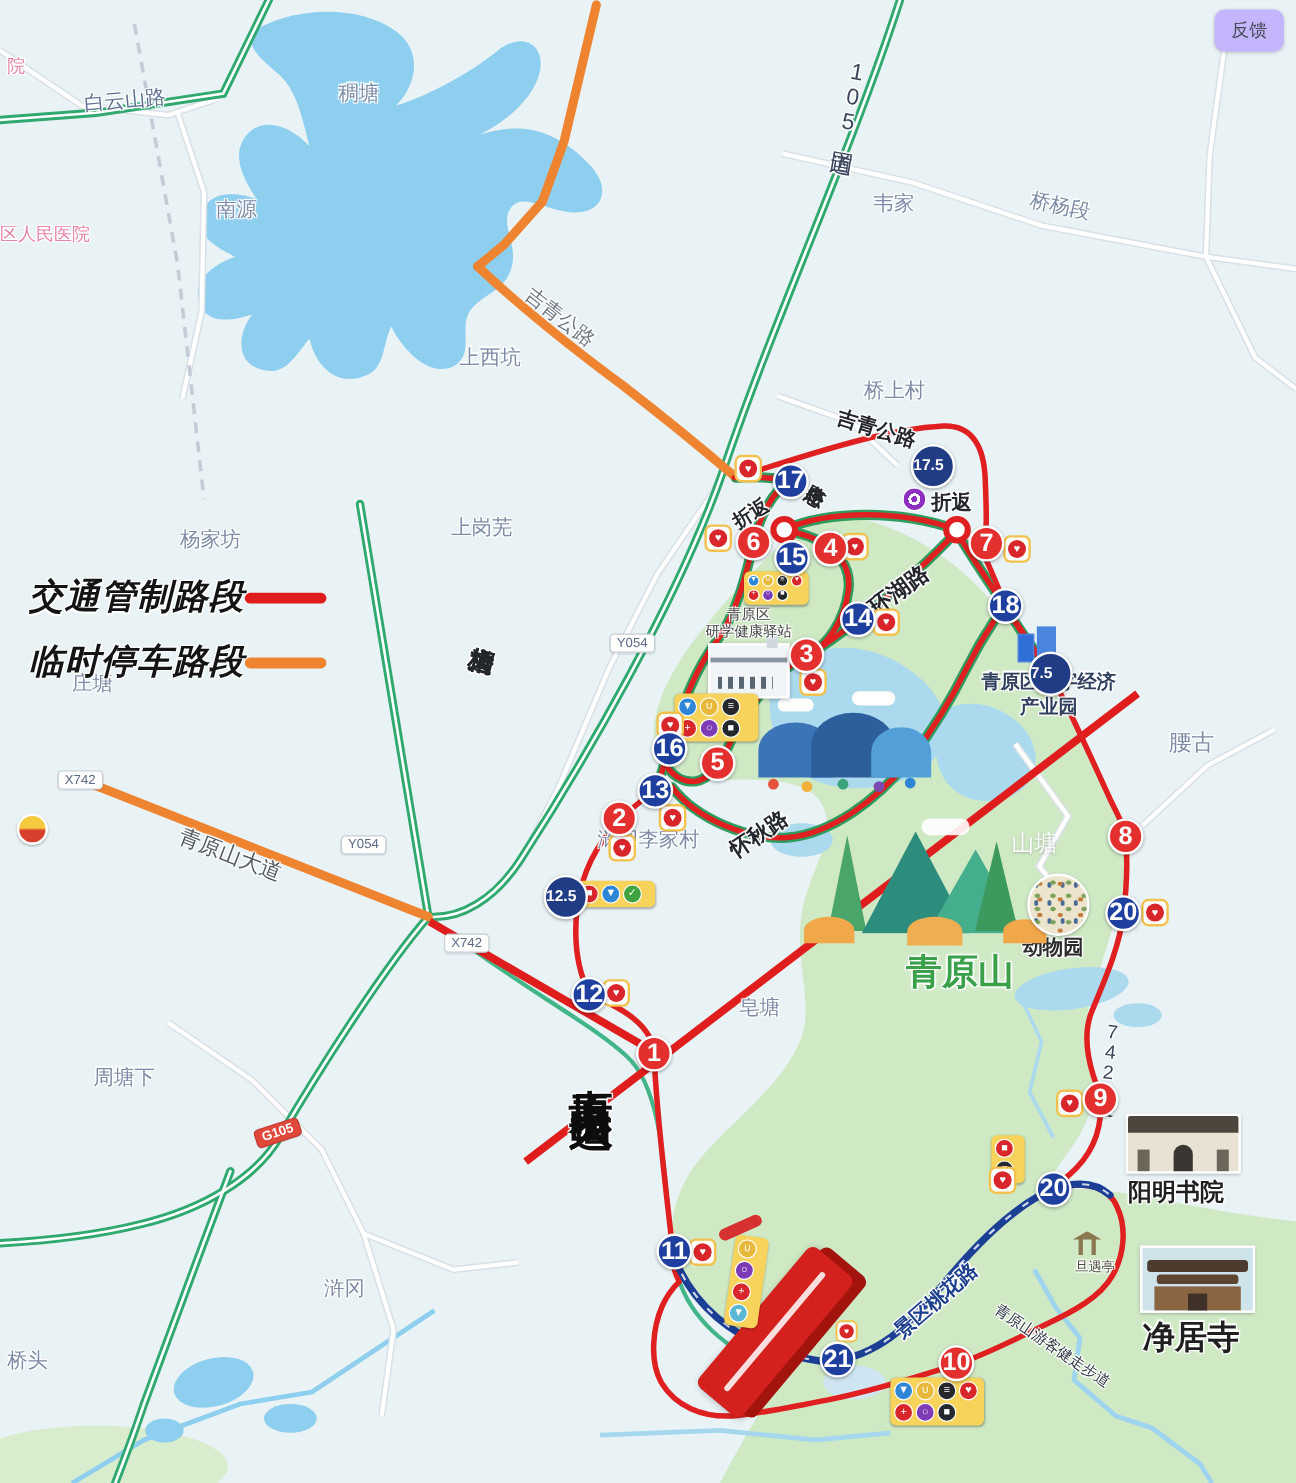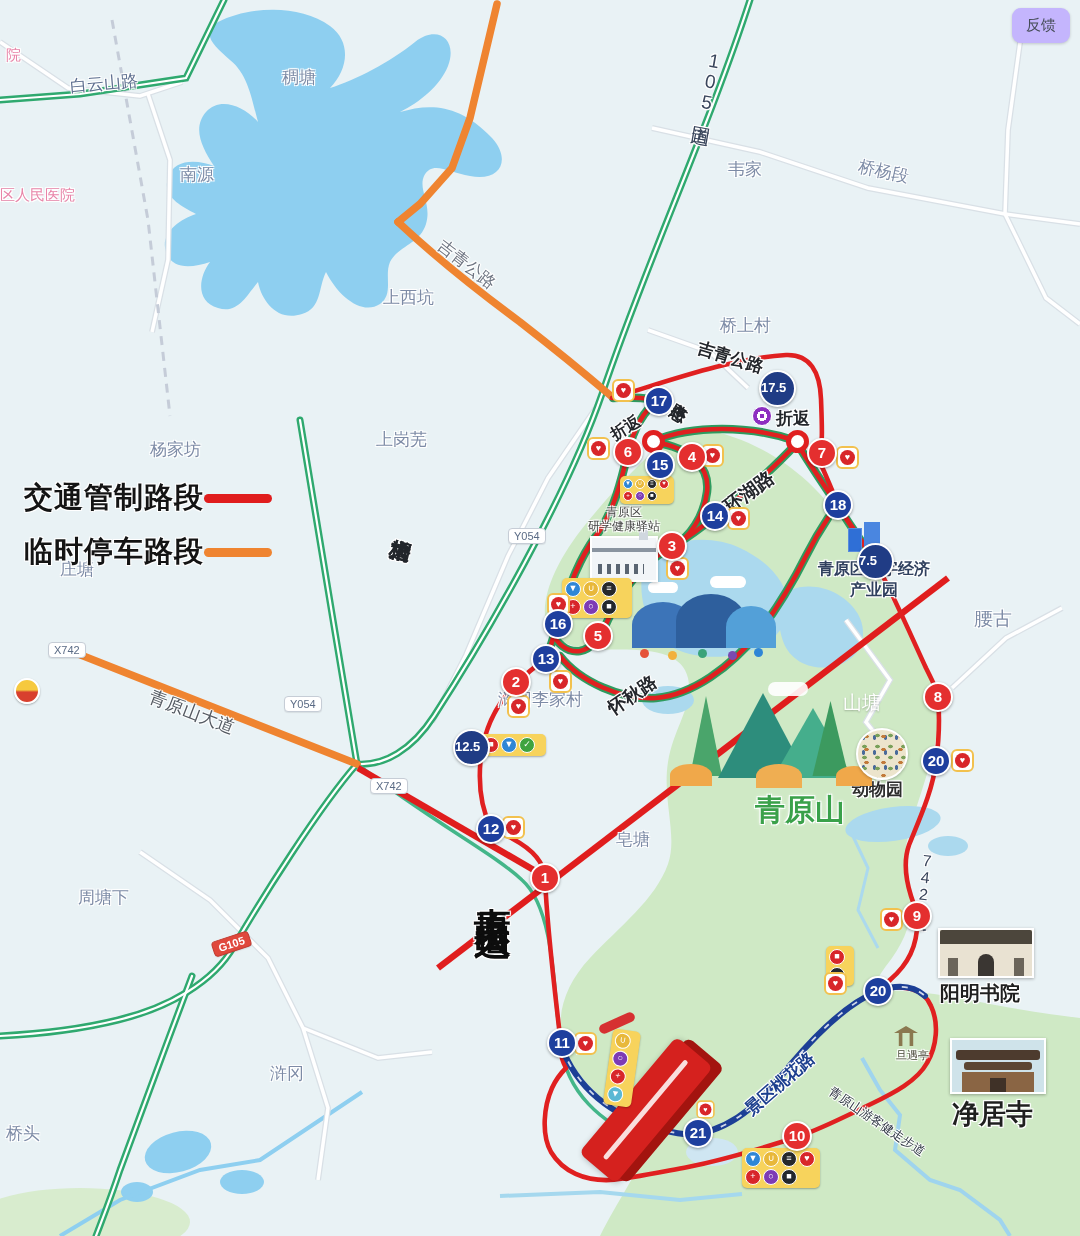--- a/index.html
+++ b/index.html
@@ -9,21 +9,21 @@
   .abs{position:absolute;}
   .lbl{position:absolute;white-space:nowrap;color:#7d8ba6;font-size:17px;
     text-shadow:-1px -1px 0 #fff,1px -1px 0 #fff,-1px 1px 0 #fff,1px 1px 0 #fff,0 0 3px #fff;}
   .pink{color:#e884a8;font-size:15px;}
   .road{color:#23262b;font-weight:600;}
   .gray{color:#6e7582;}
   .navy{color:#1c3f8e;}
   .white{color:#fff;text-shadow:0 1px 2px rgba(0,0,0,.25);}
   .vt{writing-mode:vertical-rl;text-orientation:upright;line-height:1.05;}
   .mk{position:absolute;width:30px;height:30px;border-radius:50%;border:2.5px solid #fff;
-    box-sizing:border-box;color:#fff;font-weight:bold;font-size:15px;line-height:25px;
+    box-sizing:border-box;color:#fff;font-weight:bold;font-size:21px;line-height:25px;
     text-align:center;box-shadow:0 1px 3px rgba(0,0,0,.35);z-index:30;}
   .mk.r{background:#e42f2f;}
   .mk.b{background:#1e3f9e;}
   .km{position:absolute;width:37px;height:37px;border-radius:50%;border:2.5px solid #fff;
     box-sizing:border-box;background:#203c85;color:#fff;font-weight:bold;font-size:13px;
     line-height:32px;text-align:left;box-shadow:0 1px 3px rgba(0,0,0,.35);z-index:30;}
   .turn{position:absolute;width:23px;height:23px;border-radius:50%;background:#fff;
     border:5.5px solid #e02020;box-sizing:border-box;z-index:29;}
   .med{position:absolute;width:23px;height:23px;background:#fff;border:2px solid #f2c14e;
     border-radius:6px;box-sizing:border-box;z-index:28;display:flex;align-items:center;justify-content:center;}
@@ -31,21 +31,21 @@
     line-height:15px;text-align:center;display:block;}
   .svc{position:absolute;background:#f7d35c;border-radius:5px;padding:3px;display:flex;
     flex-wrap:wrap;gap:2px;box-shadow:0 1px 2px rgba(0,0,0,.3);z-index:27;}
   .ic{width:16px;height:16px;border-radius:50%;color:#fff;font-size:9px;line-height:13px;
     text-align:center;border:1.5px solid #fff;box-sizing:border-box;display:block;}
   .ic.s{width:10px;height:10px;font-size:6px;line-height:7px;border-width:1px;}
   .bdg{position:absolute;background:#fff;border:1px solid #c6cdd6;border-radius:4px;
     color:#5a6b85;font-size:11px;padding:1px 5px;z-index:26;box-shadow:0 1px 1px rgba(0,0,0,.08);}
   .bdg.red{background:#e0483c;border-color:#c23a30;color:#fff;font-weight:bold;}
   .legend{position:absolute;left:24px;top:478px;z-index:40;}
-  .legrow{display:flex;align-items:center;gap:0;margin-bottom:14px;}
+  .legrow{display:flex;align-items:center;gap:0;margin-bottom:14px;font-style:italic;}
   .legrow .t{font-size:29px;font-weight:900;color:#141414;letter-spacing:1px;
     text-shadow:-1px -1px 0 #fff,1px -1px 0 #fff,-1px 1px 0 #fff,1px 1px 0 #fff;}
   .legrow .sw{width:68px;height:9px;border-radius:5px;}
   .fb{position:absolute;left:1012px;top:8px;width:58px;height:35px;background:#c4b5fd;border-radius:9px;
     box-shadow:0 1px 3px rgba(0,0,0,.18);color:#454c57;font-size:15px;display:flex;
     align-items:center;justify-content:center;z-index:50;cursor:pointer;}
   .photo{position:absolute;border:2px solid #fff;box-shadow:0 1px 3px rgba(0,0,0,.3);z-index:25;}
   .poi-title{font-weight:600;color:#1f1f1f;}
   .greenT{color:#3aa14a;font-weight:900;
     text-shadow:-1px -1px 0 #fff,1px -1px 0 #fff,-1px 1px 0 #fff,1px 1px 0 #fff,0 0 4px #fff;}

